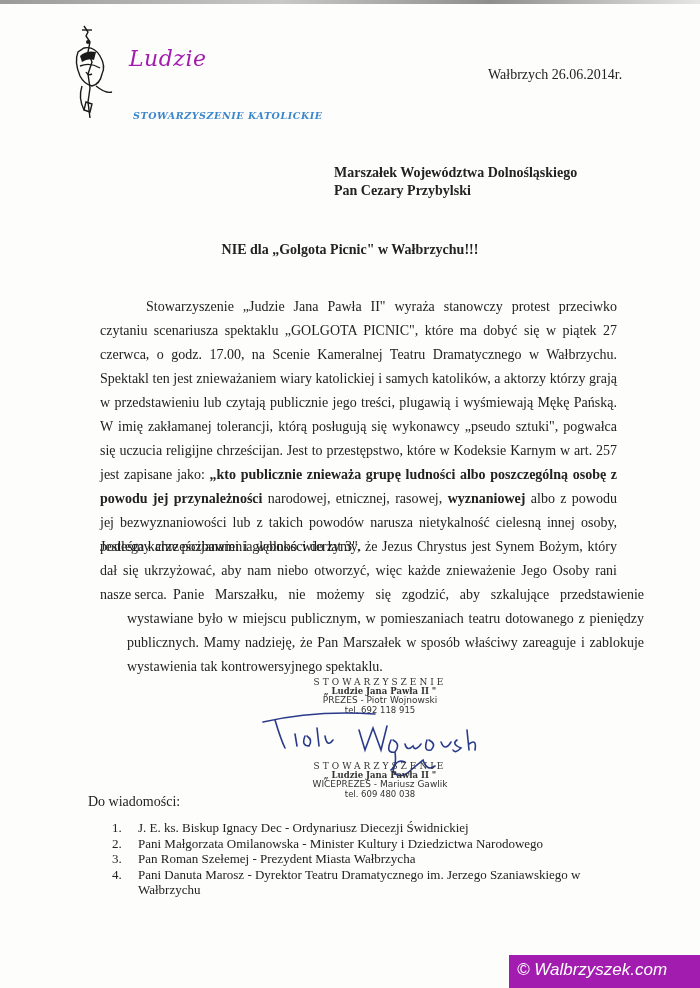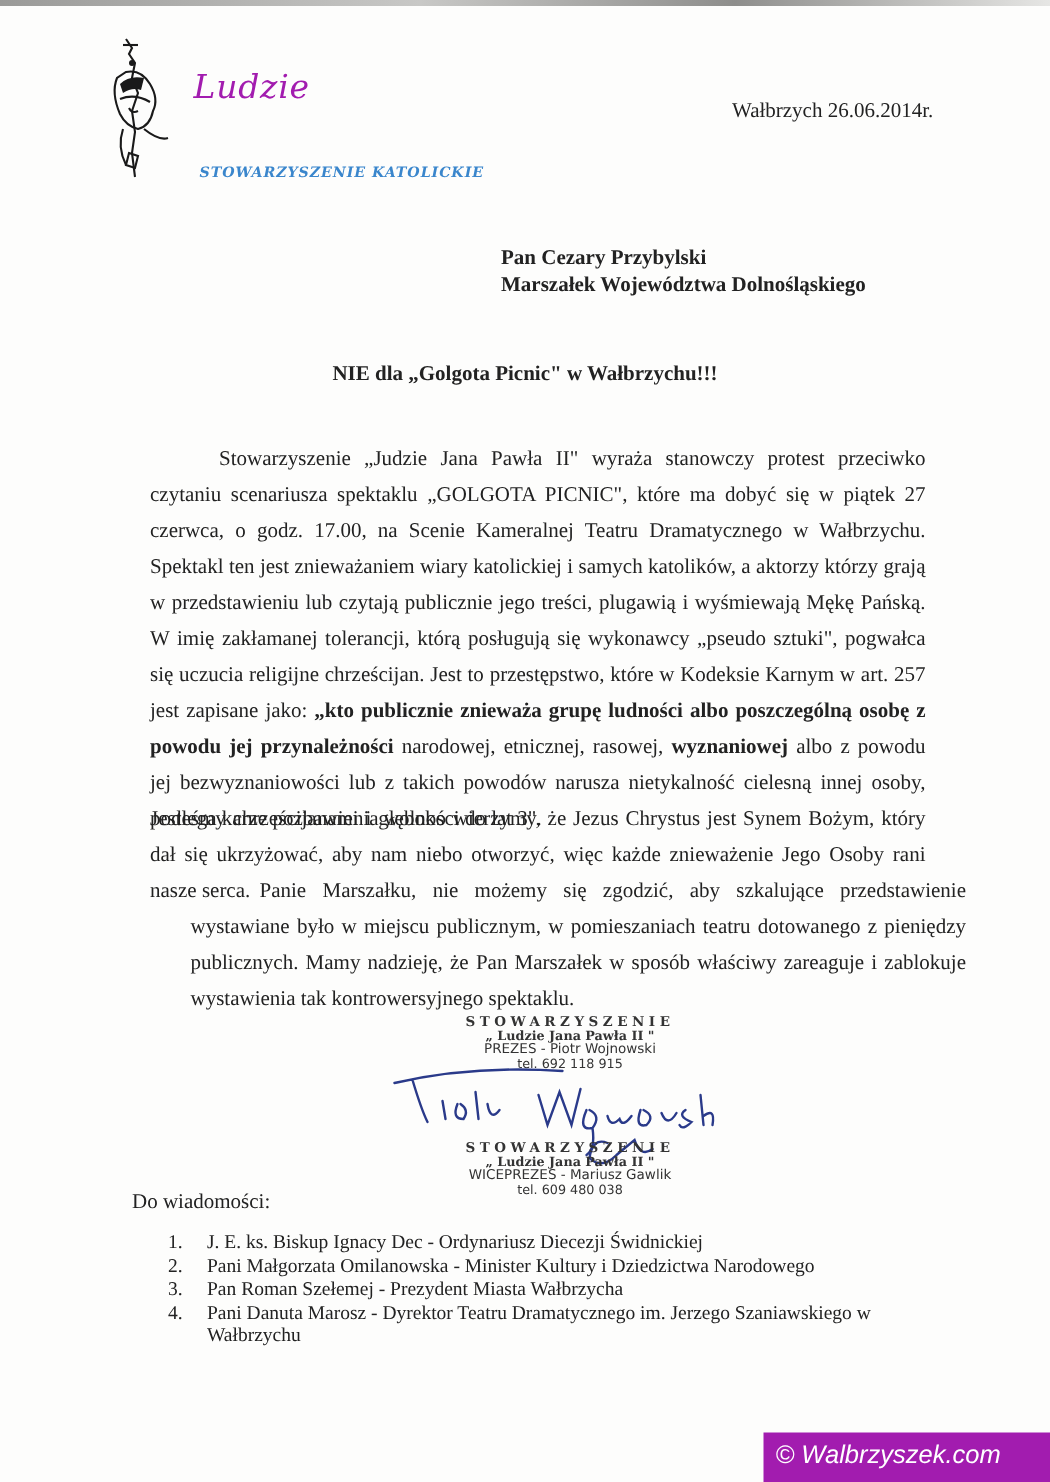--- a/index.html
+++ b/index.html
@@ -17,21 +17,21 @@
              color: #3a86cc; font-size: 9.5px; letter-spacing: 0.6px; white-space: nowrap; }
   .date { position: absolute; left: 488px; top: 67px; font-size: 14px; }
   .recipient { position: absolute; left: 334px; top: 164px; font-weight: bold; font-size: 14px; line-height: 18px; }
   .title { position: absolute; left: 0; width: 700px; text-align: center; top: 242px; font-weight: bold; font-size: 14px; }
   .para { position: absolute; left: 100px; width: 517px; font-size: 14px; line-height: 24px; text-align: justify; }
   .para .ind { display: inline-block; width: 46px; }
   .p1 { top: 295px; }
   .p2 { top: 535px; }
   .p3 { top: 583px; margin-left: 27px; }
   .stamp { position: absolute; font-family: "DejaVu Sans", sans-serif; color: #333; text-align: center; line-height: 1.05; }
-  .stamp .h { font-family: "DejaVu Serif", serif; font-weight: bold; letter-spacing: 3px; font-size: 9px; }
+  .stamp .h { font-family: "DejaVu Serif", serif; font-weight: normal; letter-spacing: 3px; font-size: 9px; }
   .stamp .n { font-family: "DejaVu Serif", serif; font-weight: bold; font-size: 8.5px; }
   .stamp .r { font-size: 9px; }
   .stamp .t { font-size: 8.5px; }
   .stamp1 { left: 310px; top: 678px; width: 140px; }
   .stamp2 { left: 310px; top: 762px; width: 140px; }
   .sig { position: absolute; left: 255px; top: 700px; width: 240px; height: 80px; }
   .cc-label { position: absolute; left: 88px; top: 794px; font-size: 14px; }
   .cc-list { position: absolute; left: 112px; top: 820px; font-size: 13px; line-height: 15.5px; margin: 0; padding: 0; list-style: none; }
   .cc-list li { position: relative; padding-left: 26px; }
   .cc-list li .num { position: absolute; left: 0; }
@@ -61,22 +61,22 @@
       <circle cx="22" cy="20" r="2"></circle>
     </g>
   </svg>
   <div class="logo-l1">Ludzie</div>
   <div class="logo-l3">STOWARZYSZENIE KATOLICKIE</div>
 </div>
 
 <div class="date">Wałbrzych 26.06.2014r.</div>
 
 <div class="recipient">
+  <div>Marszałek Województwa Dolnośląskiego</div>
   <div>Pan Cezary Przybylski</div>
-  <div>Marszałek Województwa Dolnośląskiego</div>
 </div>
 
 <div class="title">NIE dla „Golgota Picnic" w Wałbrzychu!!!</div>
 
 <div class="para p1"><span class="ind"></span><span>Stowarzyszenie „Judzie Jana Pawła II" wyraża stanowczy protest przeciwko czytaniu scenariusza spektaklu „GOLGOTA PICNIC", które ma dobyć się w piątek 27 czerwca, o godz. 17.00, na Scenie Kameralnej Teatru Dramatycznego w Wałbrzychu. Spektakl ten jest znieważaniem wiary katolickiej i samych katolików, a aktorzy którzy grają w przedstawieniu lub czytają publicznie jego treści, plugawią i wyśmiewają Mękę Pańską. W imię zakłamanej tolerancji, którą posługują się wykonawcy „pseudo sztuki", pogwałca się uczucia religijne chrześcijan. Jest to przestępstwo, które w Kodeksie Karnym w art. 257 jest zapisane jako: </span><b class="s">„kto publicznie znieważa grupę ludności albo poszczególną osobę z powodu jej przynależności</b><span> narodowej, etnicznej, rasowej, </span><b class="s">wyznaniowej</b><span> albo z powodu jej bezwyznaniowości lub z takich powodów narusza nietykalność cielesną innej osoby, podlega karze pozbawienia wolności do lat 3".</span></div>
 
 <div class="para p2">Jesteśmy chrześcijanami i głęboko wierzymy, że Jezus Chrystus jest Synem Bożym, który dał się ukrzyżować, aby nam niebo otworzyć, więc każde znieważenie Jego Osoby rani nasze serca.</div>
 
 <div class="para p3"><span class="ind"></span><span>Panie Marszałku, nie możemy się zgodzić, aby szkalujące przedstawienie wystawiane było w miejscu publicznym, w pomieszaniach teatru dotowanego z pieniędzy publicznych. Mamy nadzieję, że Pan Marszałek w sposób właściwy zareaguje i zablokuje wystawienia tak kontrowersyjnego spektaklu.</span></div>
 

